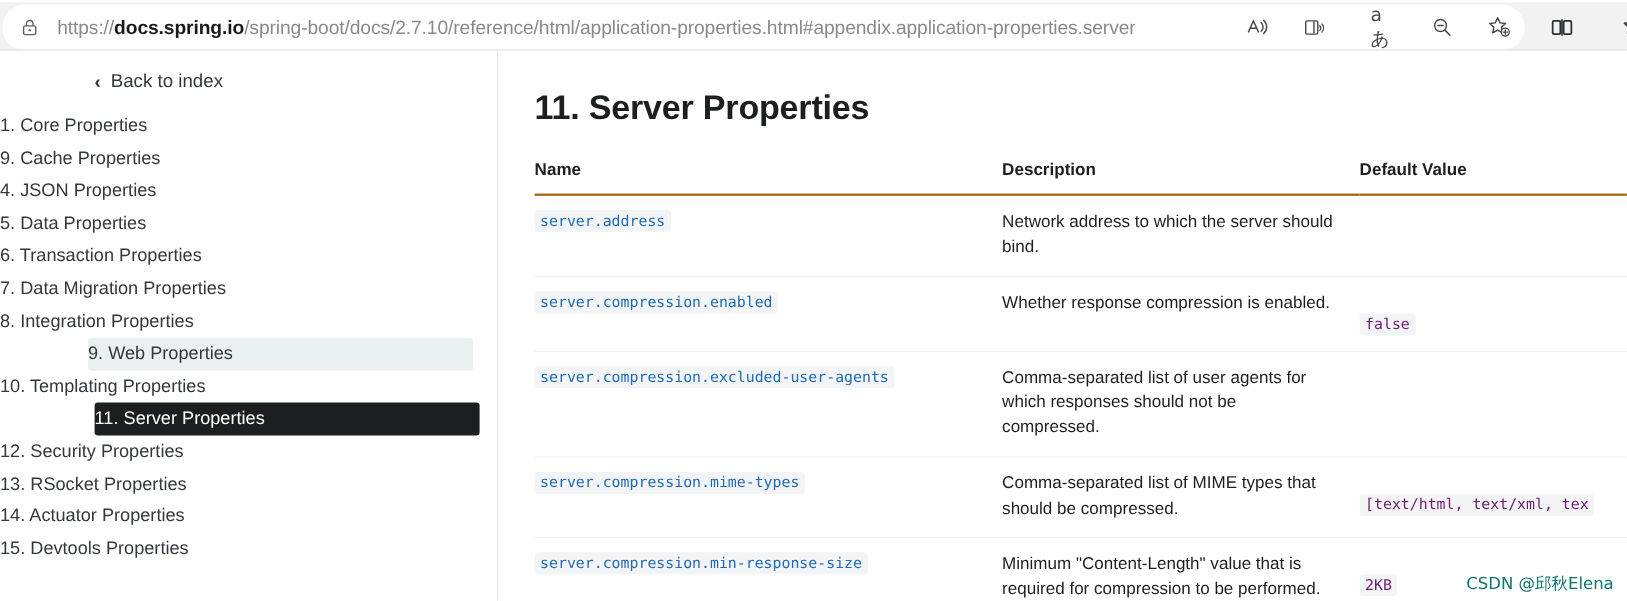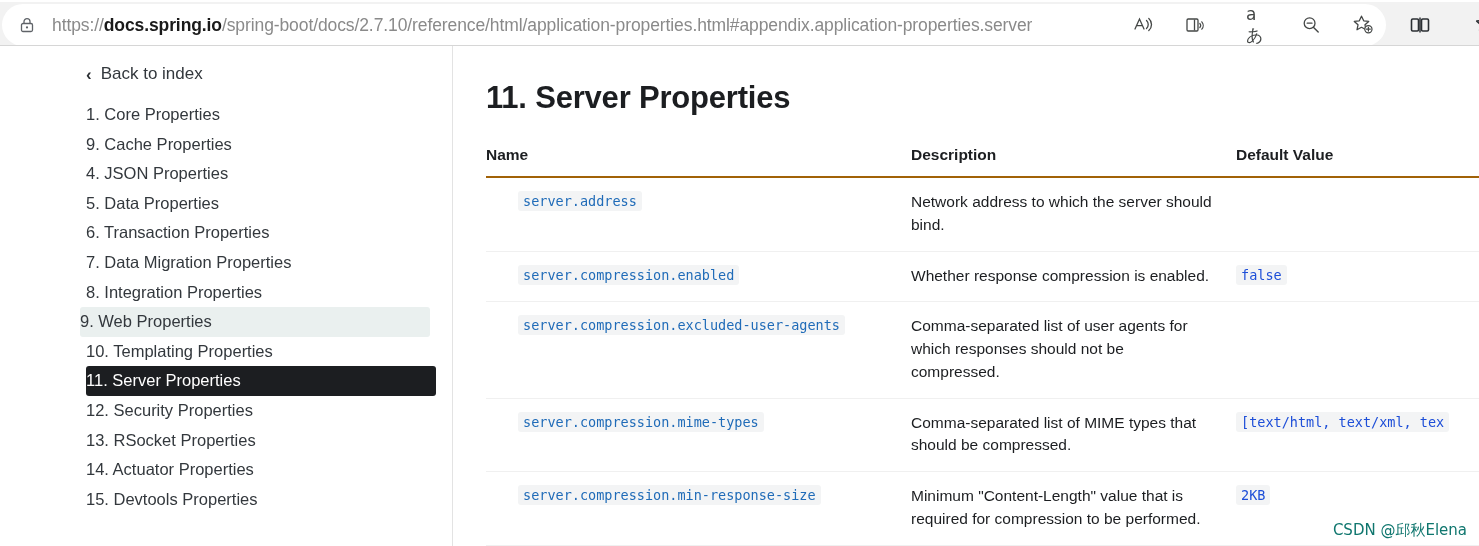--- a/index.html
+++ b/index.html
@@ -142,21 +142,20 @@
     line-height: 1;
     color: #2b2f33;
     font-weight: bold;
   }
   .nav-list {
     margin-top: 13px;
   }
   .nav-item {
     height: 29.6px;
     line-height: 29.6px;
-    padding-left: 86px;
     margin-left: 0;
     font-size: 16.5px;
     color: #33383d;
     cursor: pointer;
     white-space: nowrap;
   }
   .nav-item.hover {
     background: #eaf0ef;
     margin-left: 80px;
     padding-left: 0;
@@ -220,31 +219,31 @@
   }
   .code-chip {
     display: inline-block;
     font-family: "DejaVu Sans Mono", monospace;
     font-size: 13.5px;
     color: #1f6bb8;
     background: #f3f4f5;
     padding: 2px 5px;
     border-radius: 3px;
     white-space: nowrap;
-    margin-left: 32px;
   }
   .code-default {
     display: inline-block;
     font-family: "DejaVu Sans Mono", monospace;
     font-size: 13.5px;
-    color: #1d4ed8;
+    color: #701a75;
     background: #f3f4f5;
     padding: 2px 5px;
     border-radius: 3px;
     white-space: nowrap;
+    margin-top: 20px;
   }
   .watermark {
     position: absolute;
     right: 12px;
     bottom: 6px;
     font-size: 15px;
     color: #0f766e;
     font-family: "DejaVu Sans", sans-serif;
     pointer-events: none;
   }

